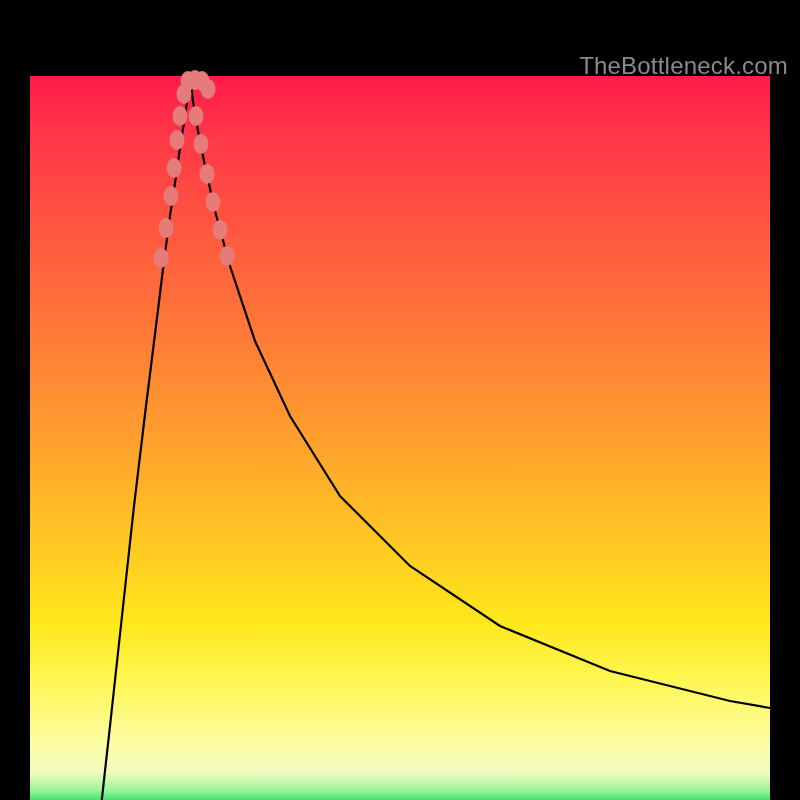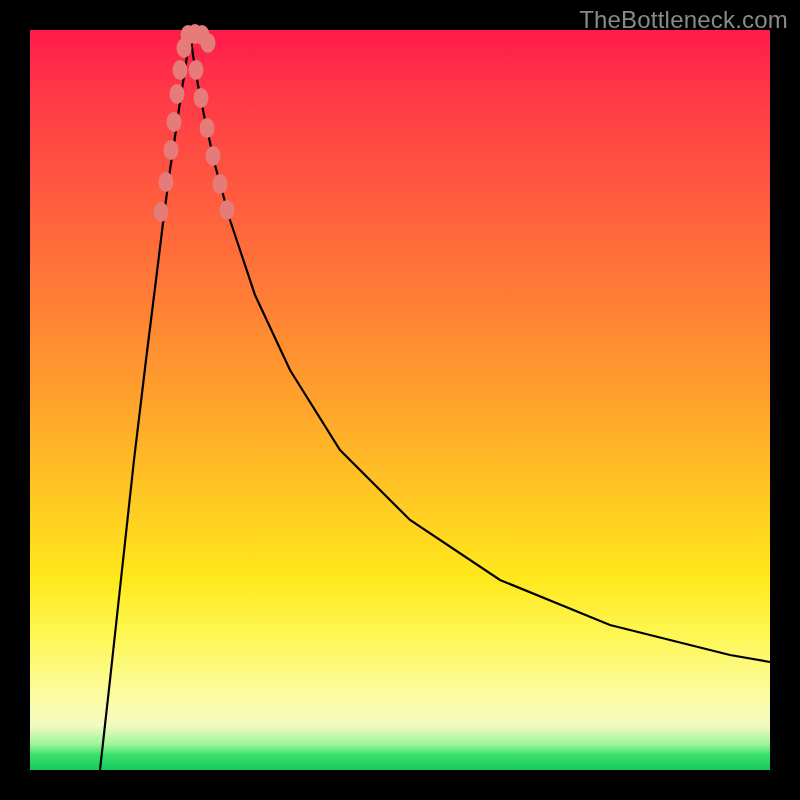--- a/index.html
+++ b/index.html
@@ -8,20 +8,21 @@
     width: 800px;
     height: 800px;
     overflow: hidden;
     background: #000;
     font-family: Arial, Helvetica, sans-serif;
   }
   .frame {
     position: absolute;
     inset: 0;
     background: #000;
+    margin-top: 46px;
   }
   .plot-area {
     position: absolute;
     left: 30px;
     top: 30px;
     width: 740px;
     height: 740px;
     
     background: linear-gradient(
       to bottom,

